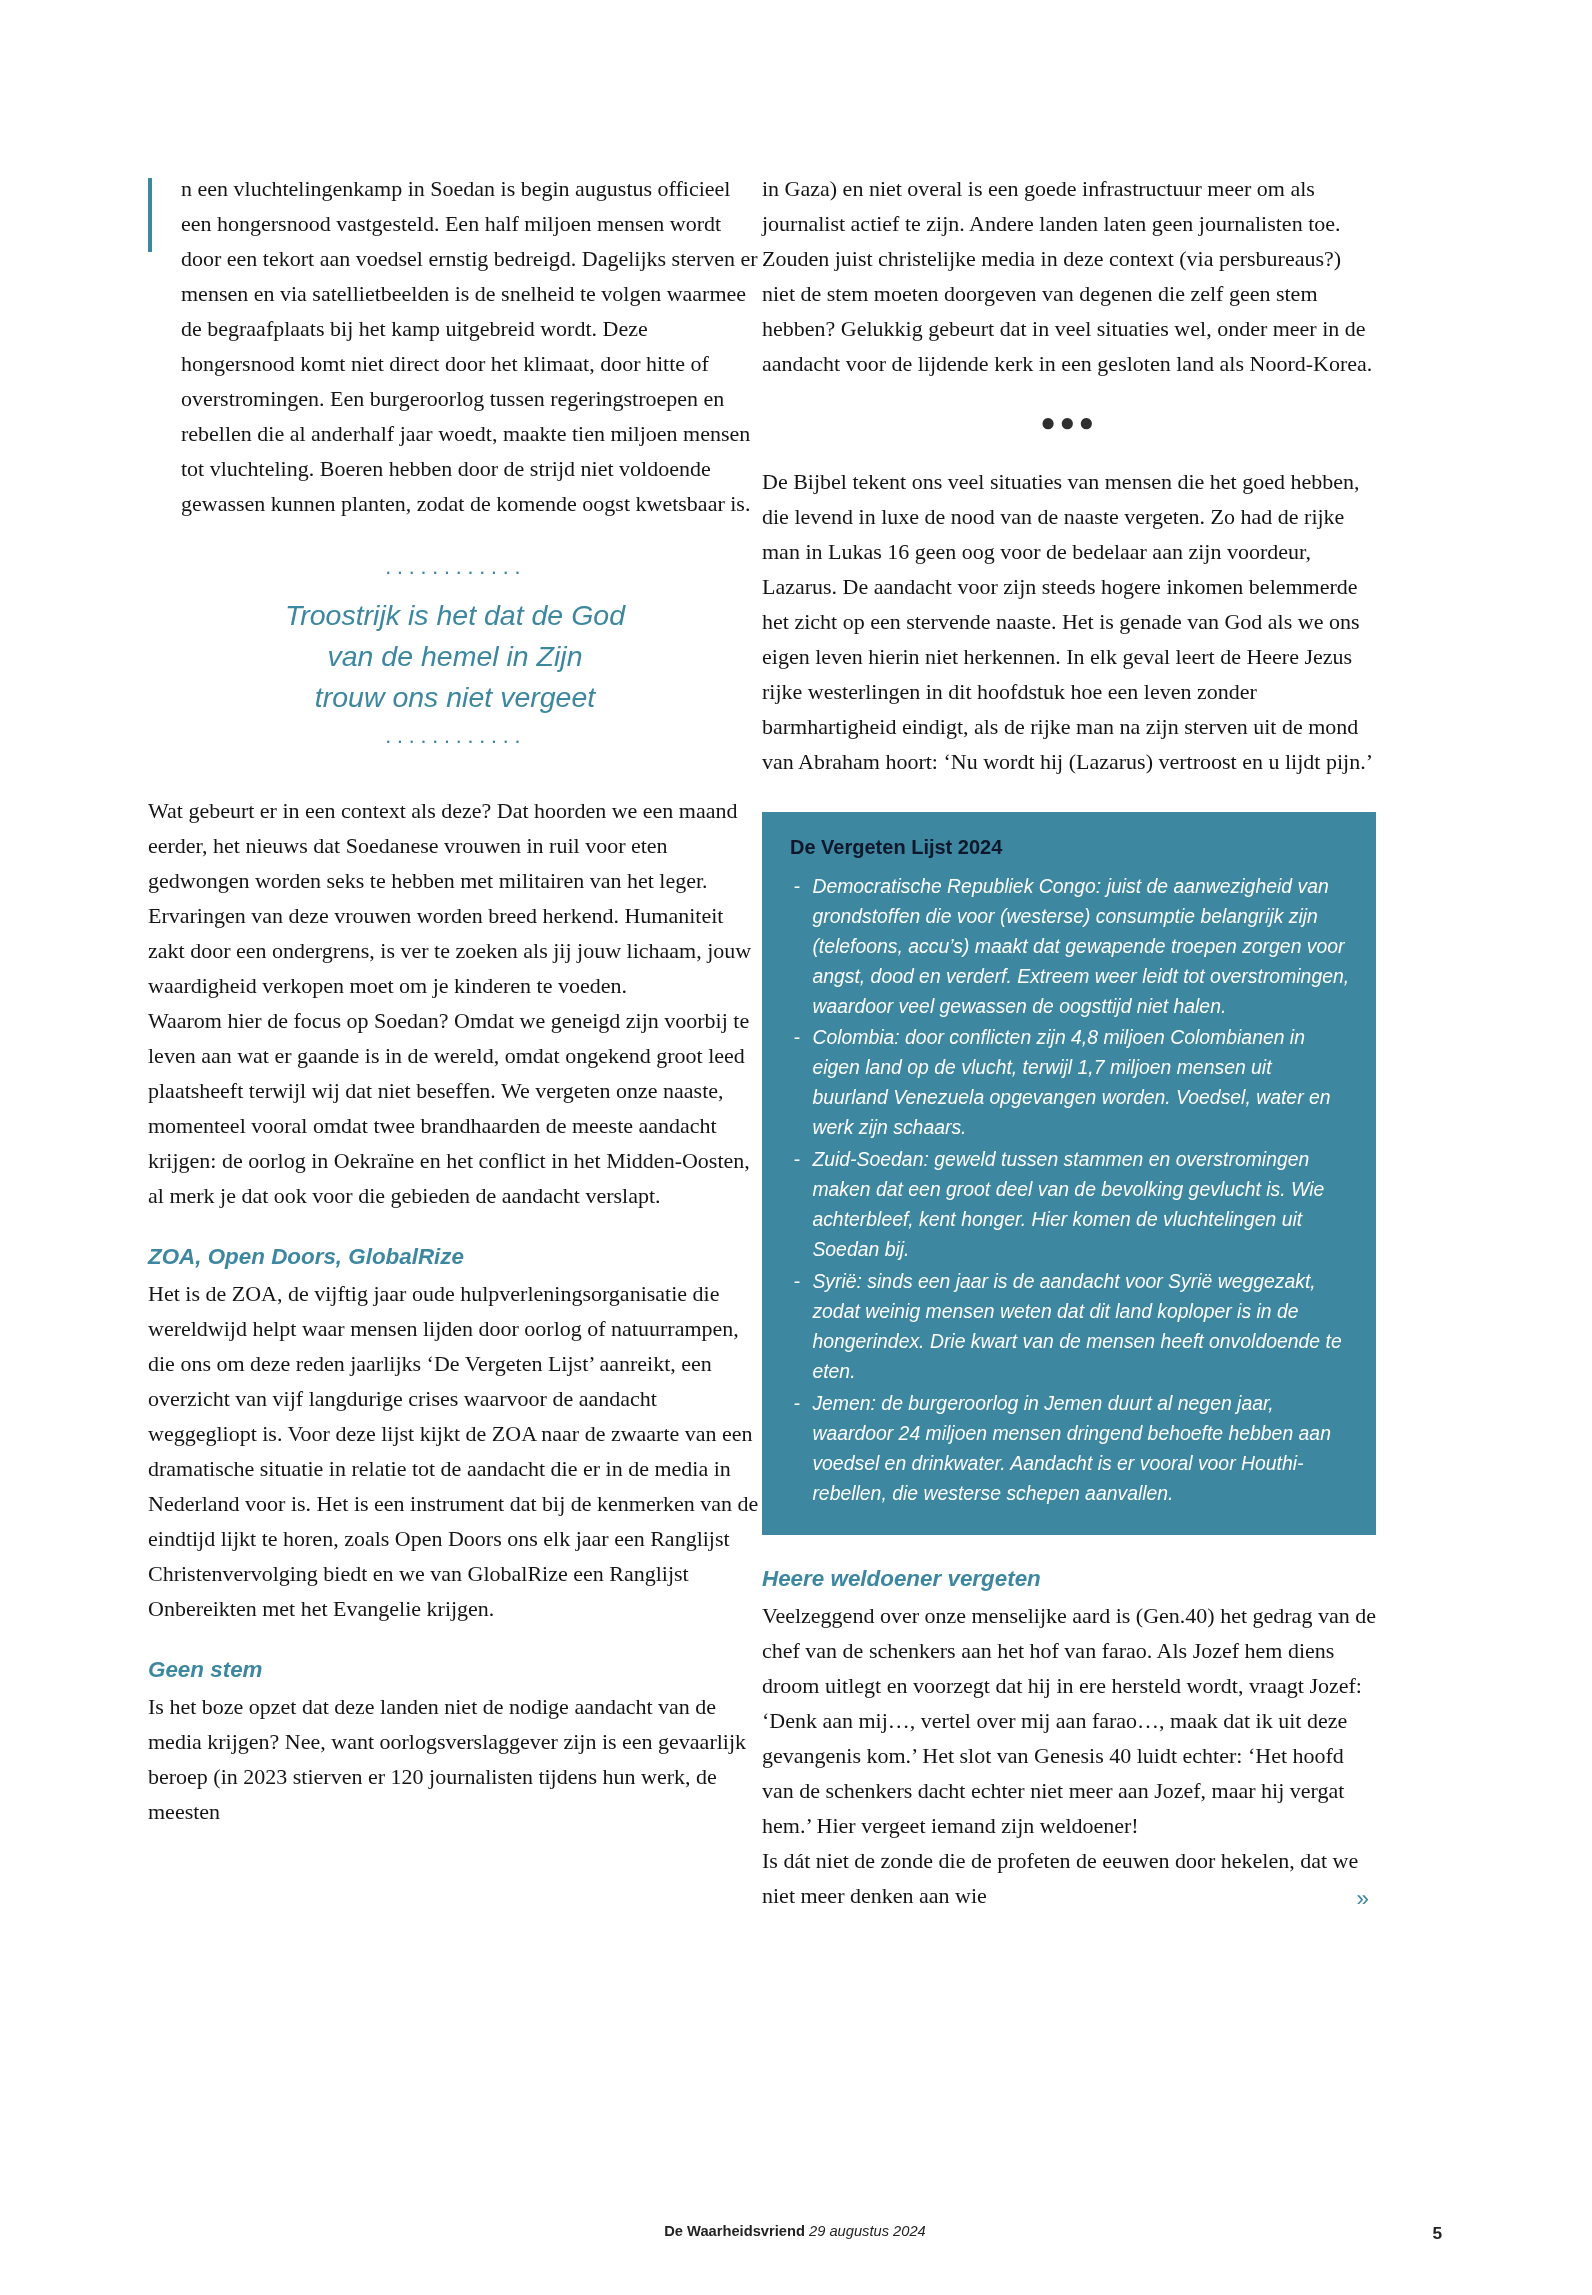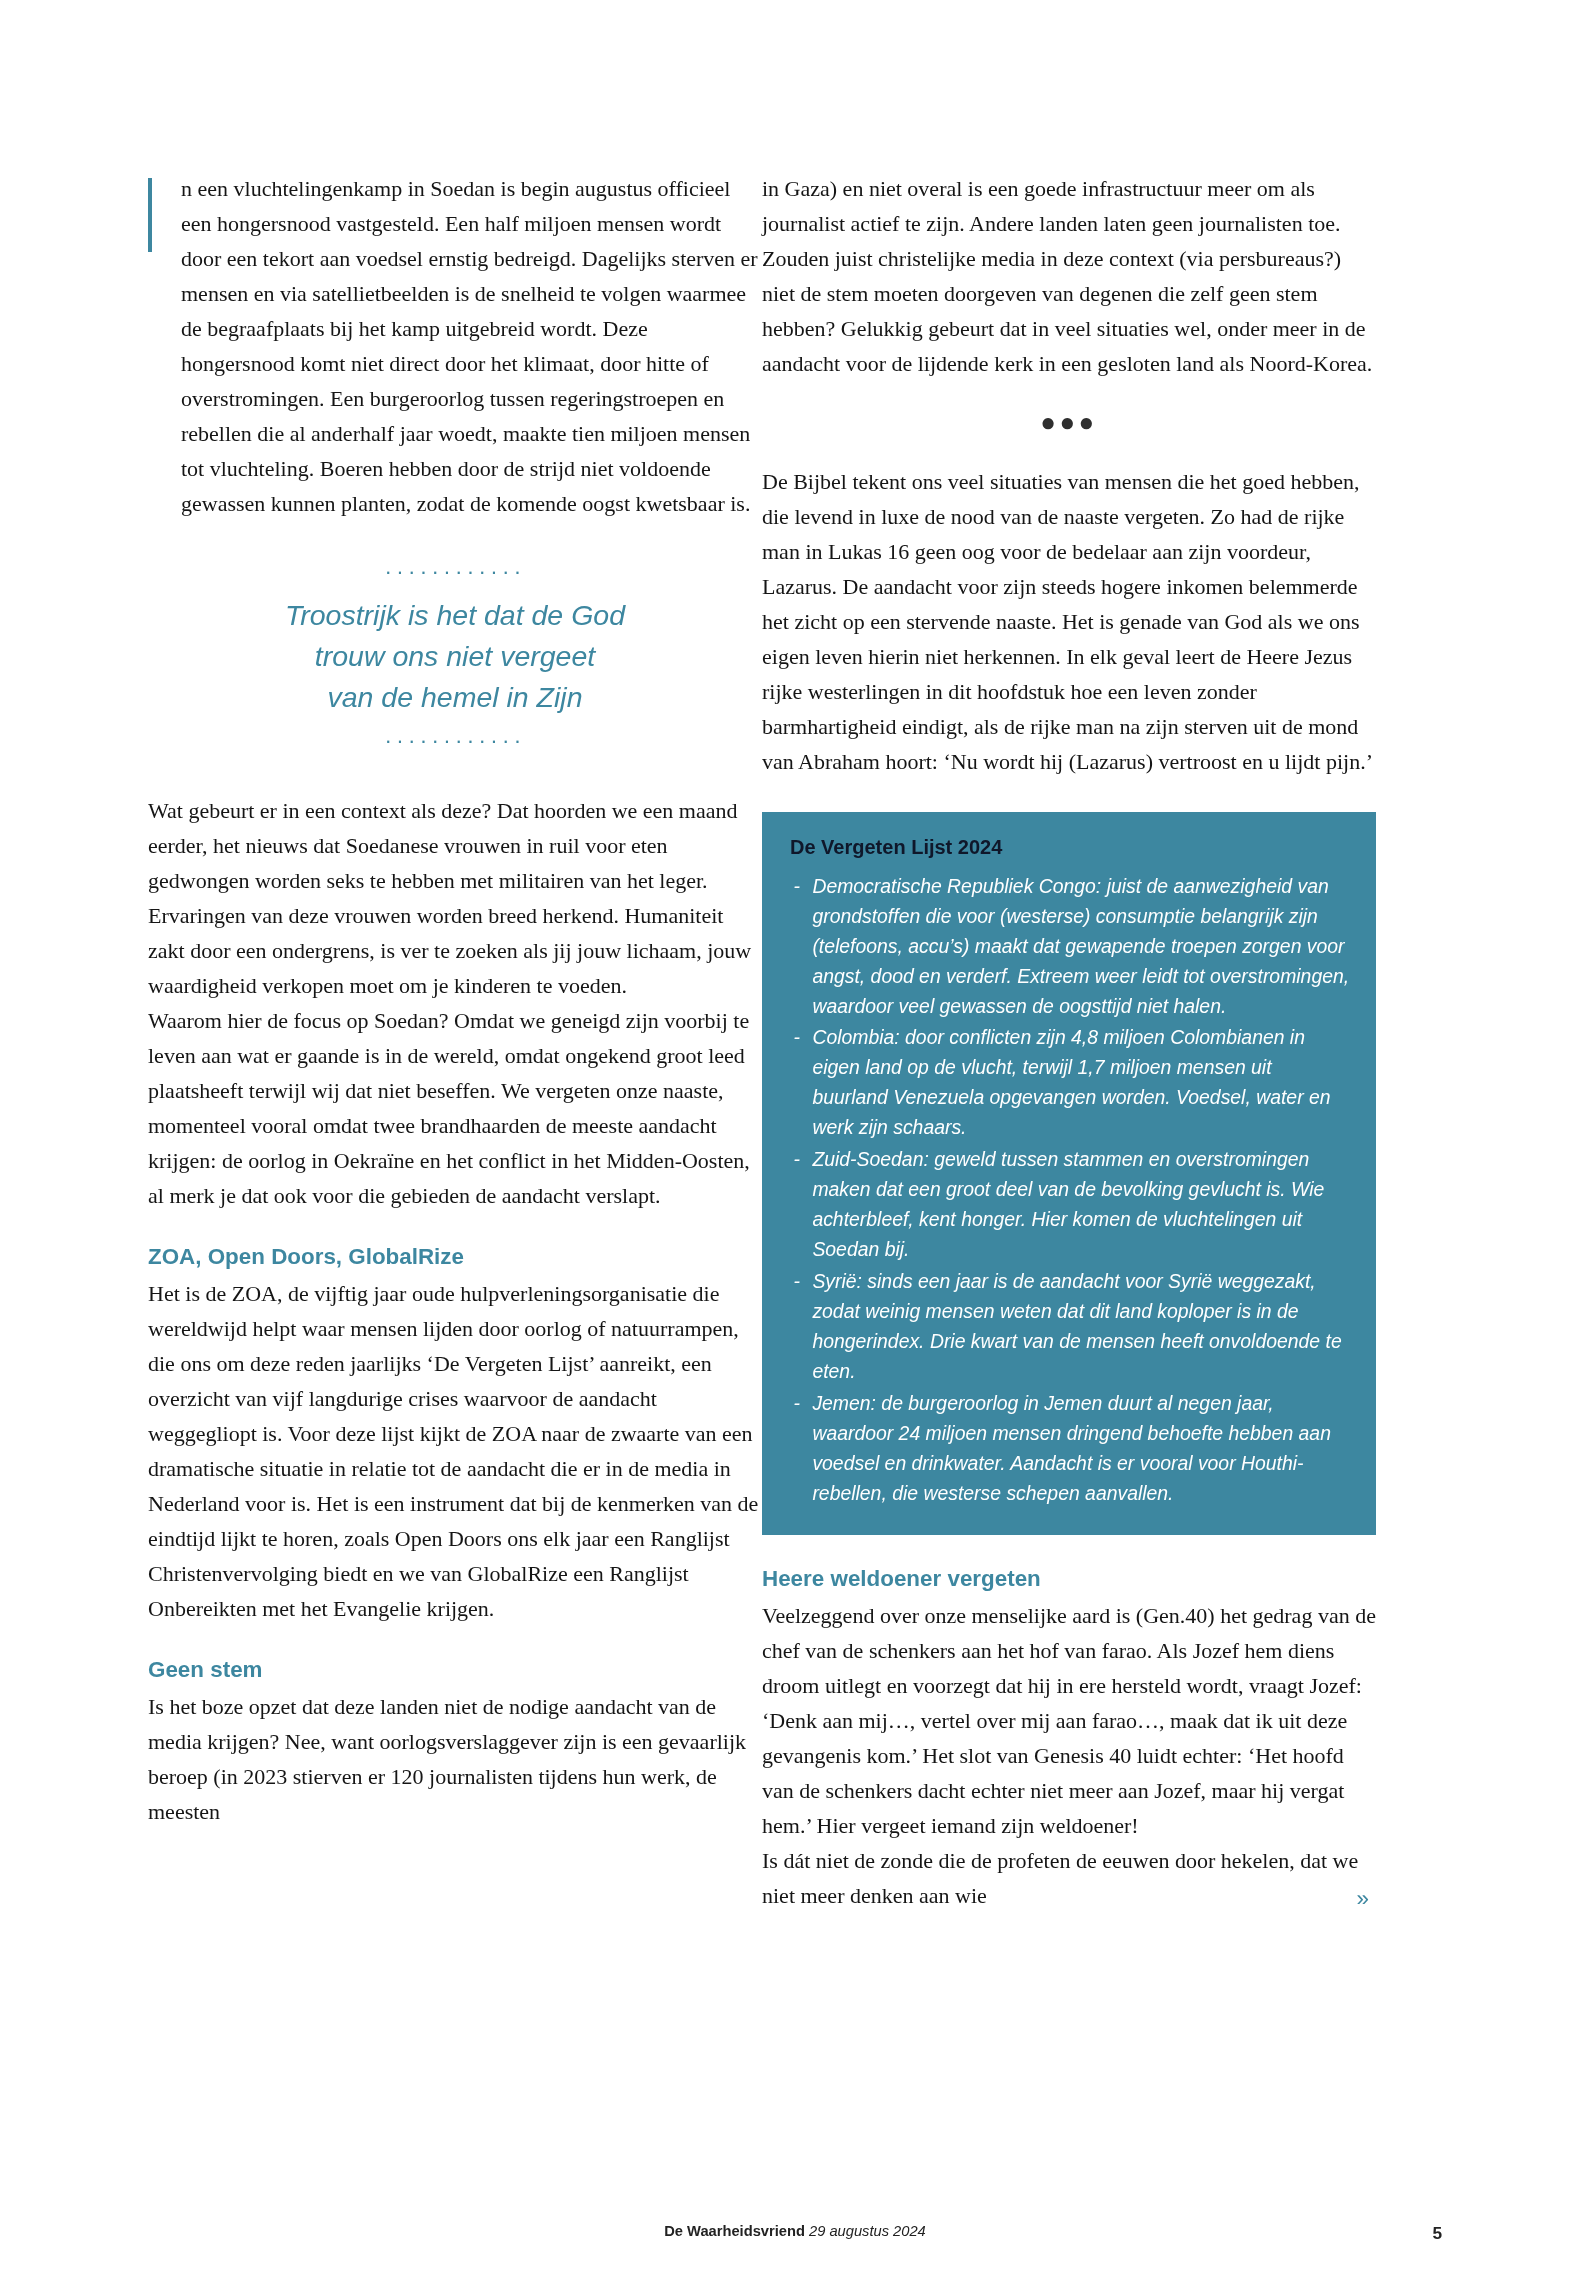--- a/index.html
+++ b/index.html
@@ -68,20 +68,21 @@
     font-style: italic;
     font-size: 28.5px;
     line-height: 41px;
     font-family: "Liberation Sans", sans-serif;
     margin: 12px 0 12px 0;
     text-align: center;
   }
   .pullquote div { display: block; }
   .subhead {
     color: #3d87a0;
+    font-style: italic;
     font-weight: bold;
     font-size: 22.4px;
     line-height: 29px;
     font-family: "Liberation Sans", sans-serif;
     margin: 29px 0 5.2px 0;
   }
   .sep-dots {
     text-align: center;
     color: #2f2f2f;
     font-size: 26px;
@@ -174,22 +175,22 @@
 
       <div class="dropcap-para">
         <div class="dropbar"></div>
         <p>n een vluchtelingenkamp in Soedan is begin augustus officieel een hongersnood vastgesteld. Een half miljoen mensen wordt door een tekort aan voedsel ernstig bedreigd. Dagelijks sterven er mensen en via satellietbeelden is de snelheid te volgen waarmee de begraafplaats bij het kamp uitgebreid wordt. Deze hongersnood komt niet direct door het klimaat, door hitte of overstromingen. Een burgeroorlog tussen regeringstroepen en rebellen die al anderhalf jaar woedt, maakte tien miljoen mensen tot vluchteling. Boeren hebben door de strijd niet voldoende gewassen kunnen planten, zodat de komende oogst kwetsbaar is.</p>
       </div>
 
       <div class="pull-wrap">
         <div class="dots">············</div>
         <div class="pullquote">
           <div>Troostrijk is het dat de God</div>
+          <div>van de hemel in Zijn</div>
           <div>trouw ons niet vergeet</div>
-          <div>van de hemel in Zijn</div>
         </div>
         <div class="dots">············</div>
       </div>
 
       <p>Wat gebeurt er in een context als deze? Dat hoorden we een maand eerder, het nieuws dat Soedanese vrouwen in ruil voor eten gedwongen worden seks te hebben met militairen van het leger. Ervaringen van deze vrouwen worden breed herkend. Humaniteit zakt door een ondergrens, is ver te zoeken als jij jouw lichaam, jouw waardigheid verkopen moet om je kinderen te voeden.</p>
       <p>Waarom hier de focus op Soedan? Omdat we geneigd zijn voorbij te leven aan wat er gaande is in de wereld, omdat ongekend groot leed plaatsheeft terwijl wij dat niet beseffen. We vergeten onze naaste, momenteel vooral omdat twee brandhaarden de meeste aandacht krijgen: de oorlog in Oekraïne en het conflict in het Midden-Oosten, al merk je dat ook voor die gebieden de aandacht verslapt.</p>
 
       <div class="subhead">ZOA, Open Doors, GlobalRize</div>
       <p>Het is de ZOA, de vijftig jaar oude hulpverleningsorganisatie die wereldwijd helpt waar mensen lijden door oorlog of natuurrampen, die ons om deze reden jaarlijks ‘De Vergeten Lijst’ aanreikt, een overzicht van vijf langdurige crises waarvoor de aandacht weggegliopt is. Voor deze lijst kijkt de ZOA naar de zwaarte van een dramatische situatie in relatie tot de aandacht die er in de media in Nederland voor is. Het is een instrument dat bij de kenmerken van de eindtijd lijkt te horen, zoals Open Doors ons elk jaar een Ranglijst Christenvervolging biedt en we van GlobalRize een Ranglijst Onbereikten met het Evangelie krijgen.</p>
 

